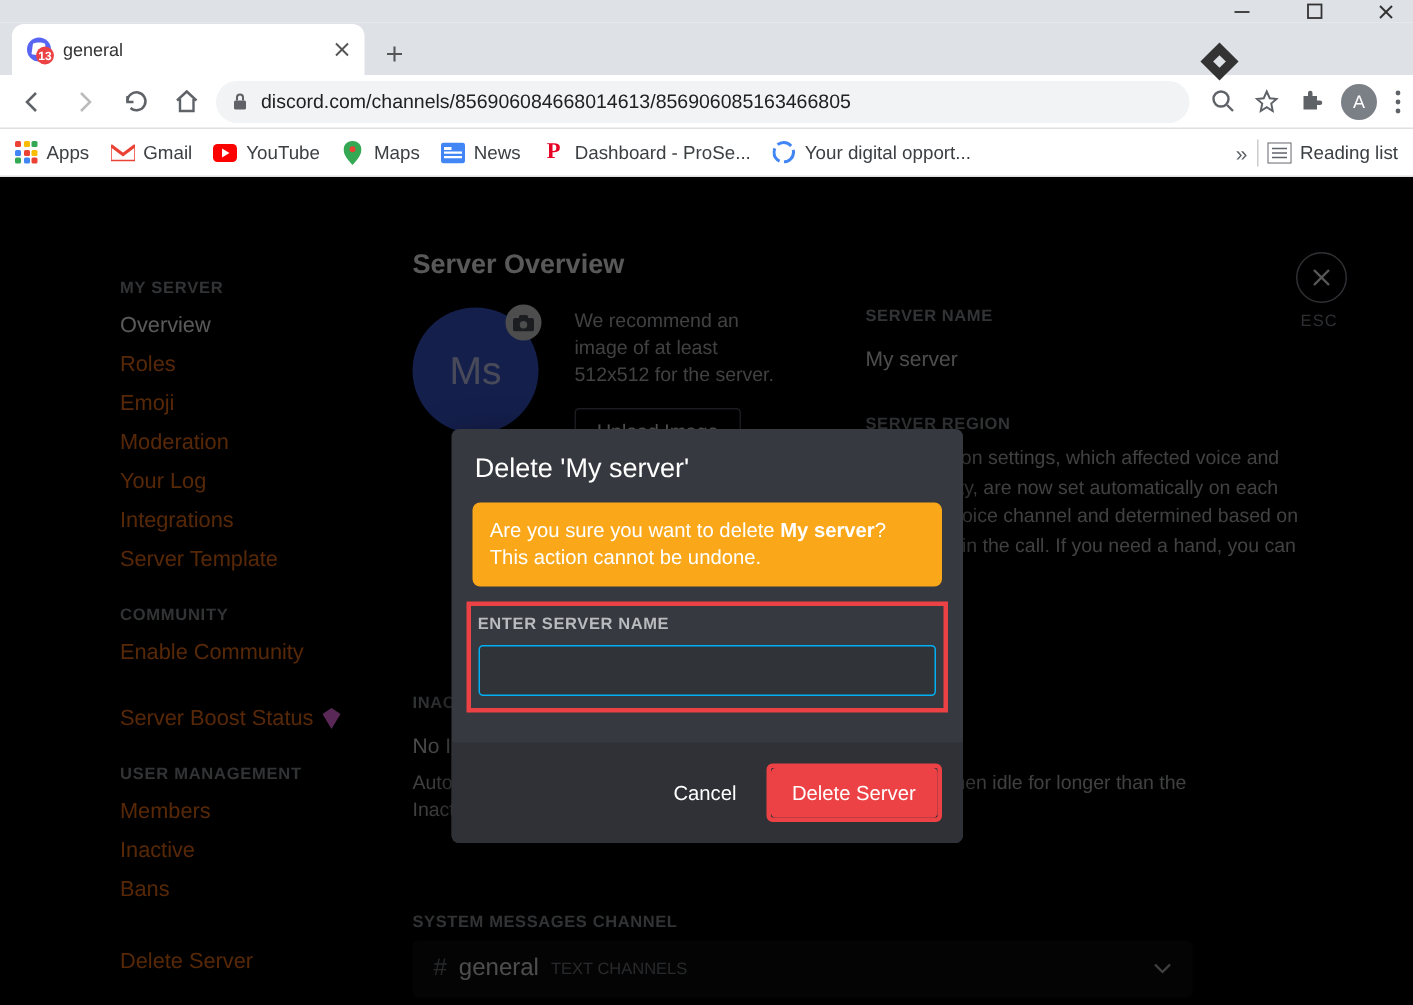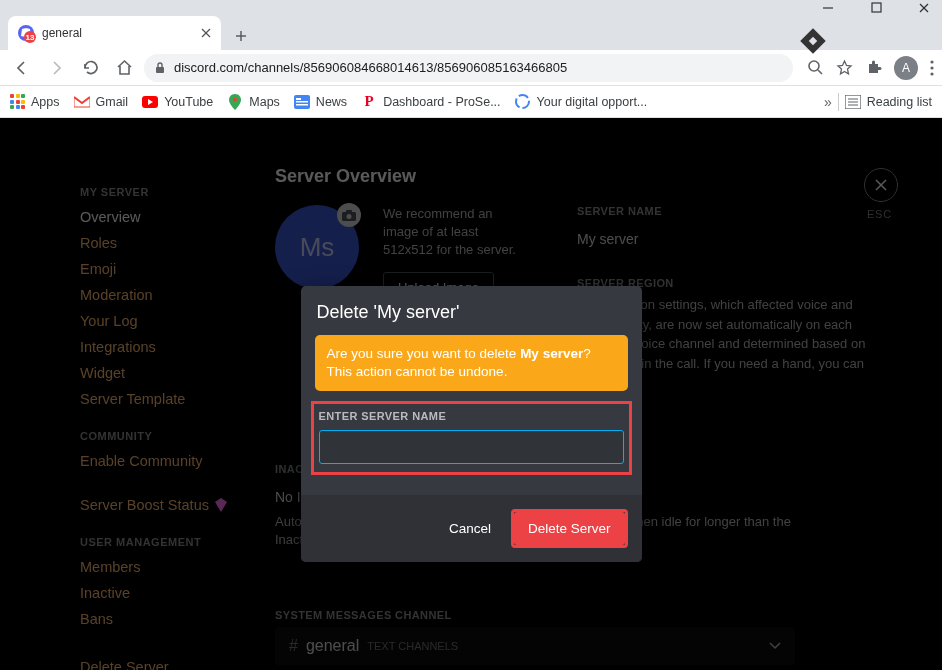--- a/index.html
+++ b/index.html
@@ -4,21 +4,21 @@
   <style>
     * { margin: 0; padding: 0; box-sizing: border-box; font-family: "Segoe UI", Arial, sans-serif; }
     body { width: 942px; height: 670px; overflow: hidden; background: #fff; }
 
     
     .win-controls { height: 15px; background: #dee1e6; display: flex; justify-content: flex-end; align-items: center; padding-right: 8px; gap: 28px; }
     .win-btn { width: 20px; height: 20px; display: flex; align-items: center; justify-content: center; color: #333; font-size: 14px; cursor: pointer; }
 
     
     .tab-strip { height: 35px; background: #dee1e6; display: flex; align-items: flex-end; padding-left: 8px; position: relative; }
-    .tab { height: 34px; width: 213px; background: #fff; border-radius: 8px 8px 0 0; display: flex; align-items: center; padding: 0 10px; gap: 8px; font-size: 12px; color: #333; }
+    .tab { height: 34px; width: 235px; background: #fff; border-radius: 8px 8px 0 0; display: flex; align-items: center; padding: 0 10px; gap: 8px; font-size: 12px; color: #333; }
     .favicon { width: 16px; height: 16px; border-radius: 50%; background: #5865f2; display: inline-flex; align-items: center; justify-content: center; color: #fff; font-size: 9px; font-weight: bold; position: relative; }
     .fav-badge { position: absolute; bottom: -2px; right: -2px; background: #ed4245; color: #fff; border-radius: 50%; width: 12px; height: 12px; font-size: 8px; display: flex; align-items: center; justify-content: center; }
     .tab-close { margin-left: auto; font-size: 14px; color: #555; }
     .new-tab { width: 28px; height: 28px; display: flex; align-items: center; justify-content: center; color: #555; font-size: 18px; margin-left: 6px; }
     .shield-tab { position: absolute; right: 120px; width: 18px; height: 18px; background: #333; display:flex; align-items:center; justify-content:center; transform: rotate(45deg); }
     .shield-tab::after { content:""; width:6px; height:6px; background:#dee1e6; }
 
     
     .toolbar { height: 36px; background: #fff; display: flex; align-items: center; padding: 0 8px; gap: 6px; border-bottom: 1px solid #e0e0e0; }
     .nav-btn { width: 28px; height: 28px; display: flex; align-items: center; justify-content: center; color: #5f6368; }
@@ -40,21 +40,21 @@
     .reading-list { margin-left: auto; display: flex; align-items: center; gap: 6px; }
     .bm-divider { width:1px; height:18px; background:#ccc; }
 
     
     .page { position: relative; height: calc(670px - 15px - 35px - 36px - 32px); background: #000; overflow: hidden; }
     .dim-layer { position: absolute; inset: 0; display: flex; }
     .dim-content { opacity: 0.35; display: flex; width: 100%; }
 
     .settings-sidebar { width: 245px; padding: 50px 10px 20px 80px; background: #000; }
     .sb-cat { font-size: 11px; font-weight: 700; color: #8e9297; letter-spacing: .5px; margin: 18px 0 6px; text-transform: uppercase; }
-    .sb-item { font-size: 14.5px; color: #fdba74; padding: 5px 0; }
+    .sb-item { font-size: 14.5px; color: #f97316; padding: 5px 0; }
     .sb-item.active { color: #fff; font-weight: 500; }
     .boost-row { display:flex; align-items:center; gap:6px; }
 
     .settings-main { flex: 1; padding: 48px 30px; color: #b9bbbe; }
     .main-title { font-size: 18px; font-weight: 600; color: #fff; margin-bottom: 18px; }
     .overview-row { display: flex; gap: 24px; }
     .server-avatar { width: 84px; height: 84px; border-radius: 50%; background: #3b5bdb; display:flex; align-items:center; justify-content:center; color:#d0d4ff; font-size:26px; font-weight:500; position:relative; }
     .server-avatar .cam { position:absolute; top:-2px; right:-2px; width:24px; height:24px; border-radius:50%; background:#dcddde; display:flex; align-items:center; justify-content:center; font-size:12px; color:#4f545c; }
     .recommend { font-size: 13px; color:#b9bbbe; max-width:140px; line-height:1.4; }
     .upload-btn { margin-top:12px; border:1px solid #4f545c; padding:7px 14px; font-size:13px; color:#fff; display:inline-block; border-radius:3px; }
@@ -279,21 +279,20 @@
     <div class="dim-content">
 
       <div class="settings-sidebar">
         <div class="sb-cat">MY SERVER</div>
         <div class="sb-item active">Overview</div>
         <div class="sb-item">Roles</div>
         <div class="sb-item">Emoji</div>
         <div class="sb-item">Moderation</div>
         <div class="sb-item">Your Log</div>
         <div class="sb-item">Integrations</div>
-        <div class="sb-item">Widget</div>
         <div class="sb-item">Server Template</div>
         <div class="sb-cat">COMMUNITY</div>
         <div class="sb-item">Enable Community</div>
         <div class="sb-item boost-row" style="margin-top:18px">
           <span>Server Boost Status</span>
           <span>
               <svg width="12" height="14" viewBox="0 0 12 14">
                 <path d="M6 0 L12 4 L6 14 L0 4 Z" fill="#ff73fa"></path>
               </svg>
             </span>

